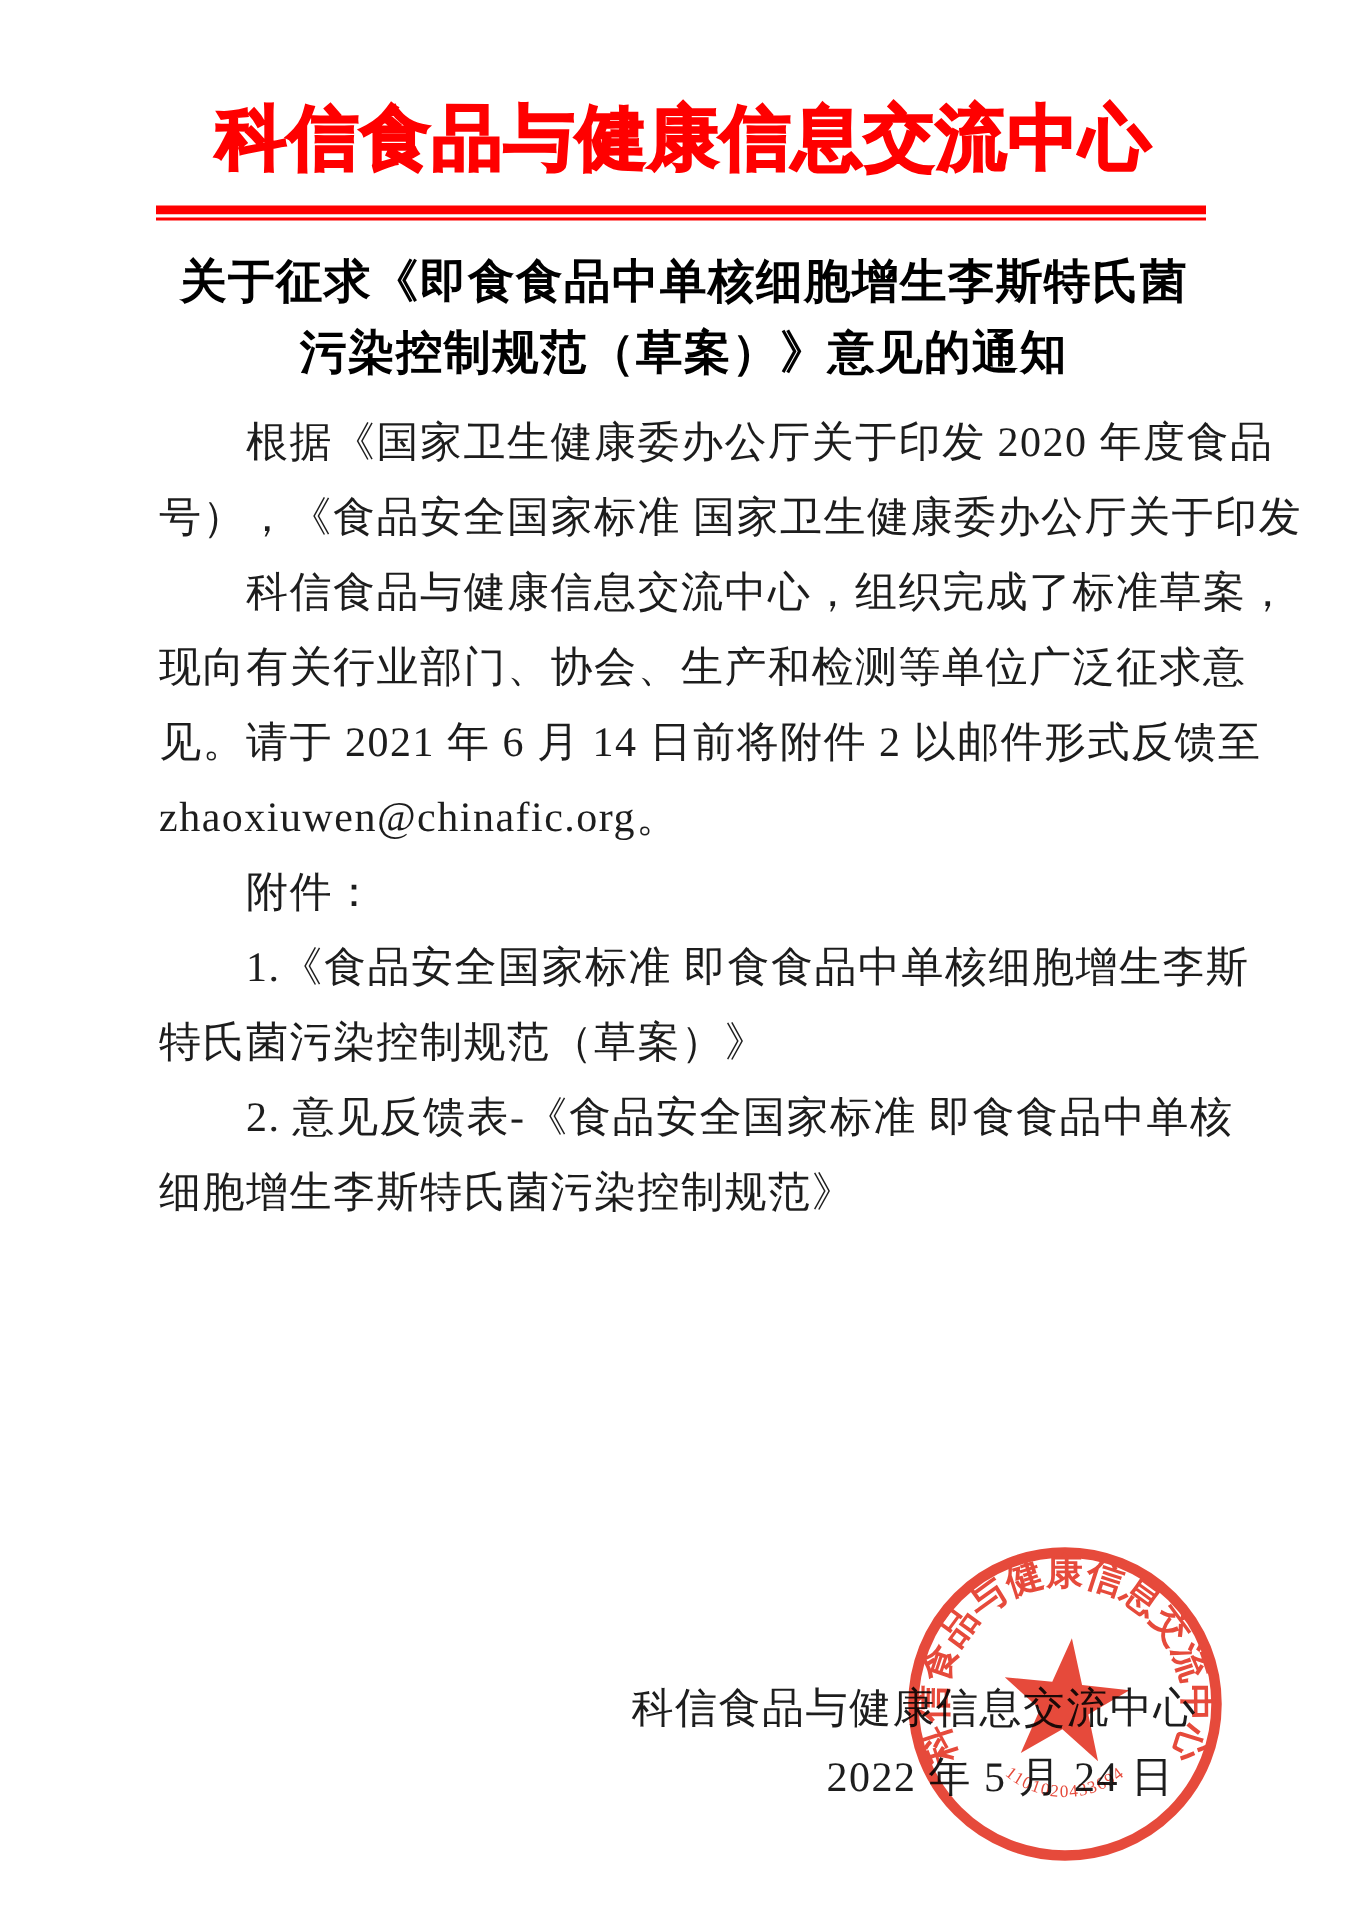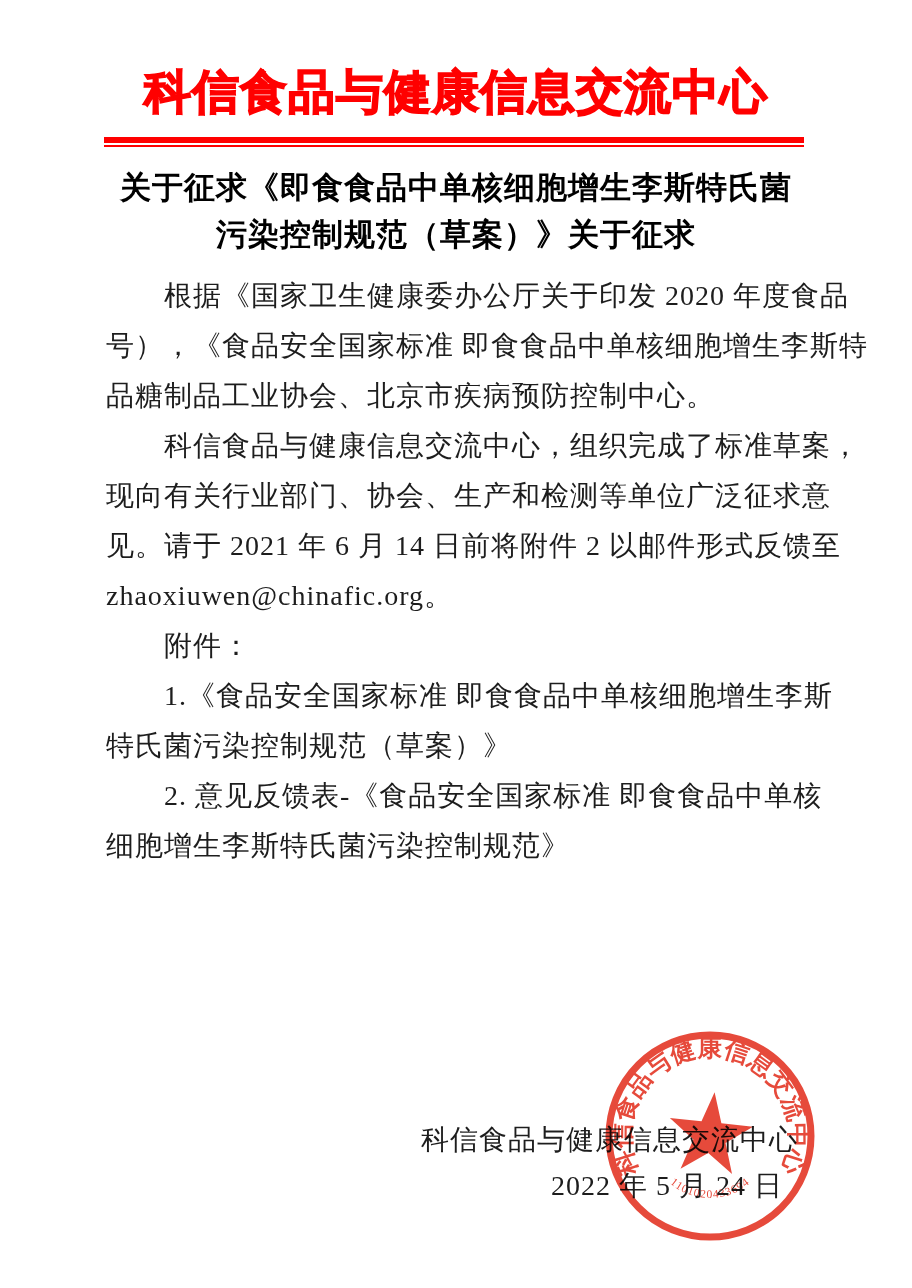--- a/index.html
+++ b/index.html
@@ -58,27 +58,26 @@
   <div class="org-header">科信食品与健康信息交流中心</div>
 
   <div class="red-rule">
     <div class="thick"></div>
     <div class="gap"></div>
     <div class="thin"></div>
   </div>
 
   <div class="doc-title">
     <div>关于征求《即食食品中单核细胞增生李斯特氏菌</div>
-    <div>污染控制规范（草案）》关于征求</div>
+    <div>污染控制规范（草案）》意见的通知</div>
   </div>
 
   <div class="content">
     <div class="line ind">根据《国家卫生健康委办公厅关于印发 2020 年度食品</div>
-    <div class="line">号），《食品安全国家标准 即食食品中单核细胞增生李斯特</div>
-    <div class="line">品糖制品工业协会、北京市疾病预防控制中心。</div>
+    <div class="line">号），《食品安全国家标准 国家卫生健康委办公厅关于印发</div>
     <div class="line ind">科信食品与健康信息交流中心，组织完成了标准草案，</div>
     <div class="line">现向有关行业部门、协会、生产和检测等单位广泛征求意</div>
     <div class="line">见。请于 2021 年 6 月 14 日前将附件 2 以邮件形式反馈至</div>
     <div class="line">zhaoxiuwen@chinafic.org。</div>
     <div class="line ind">附件：</div>
     <div class="line ind">1.《食品安全国家标准 即食食品中单核细胞增生李斯</div>
     <div class="line">特氏菌污染控制规范（草案）》</div>
     <div class="line ind">2.  意见反馈表-《食品安全国家标准 即食食品中单核</div>
     <div class="line">细胞增生李斯特氏菌污染控制规范》</div>
   </div>

